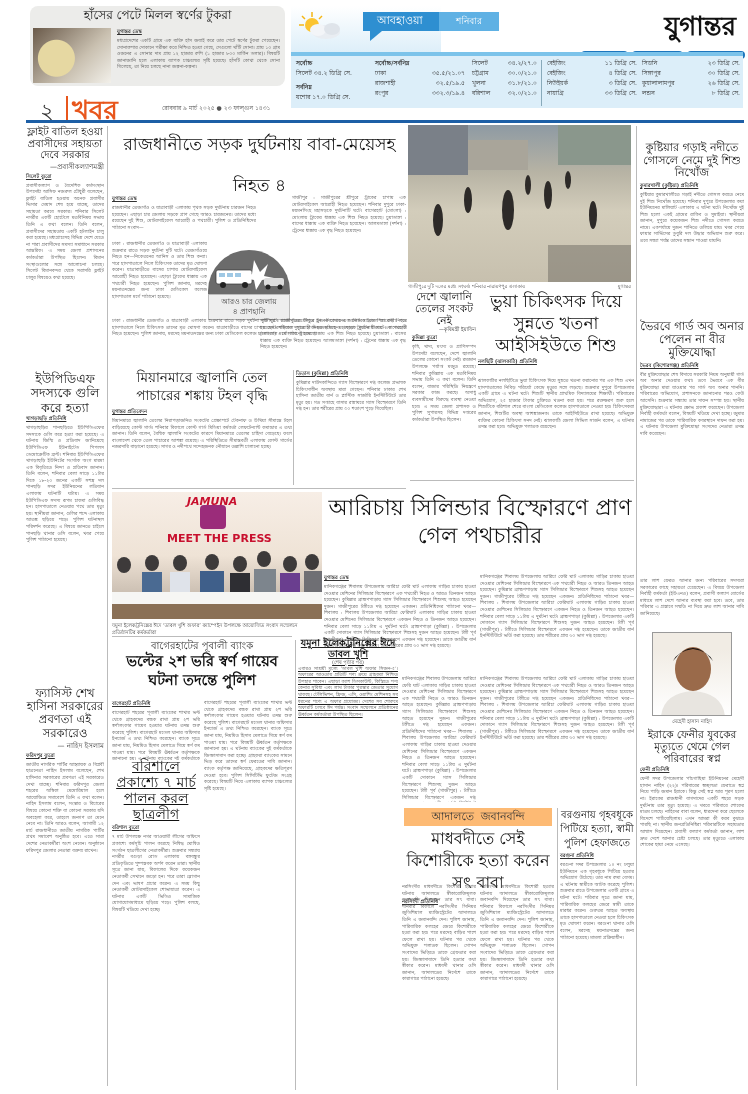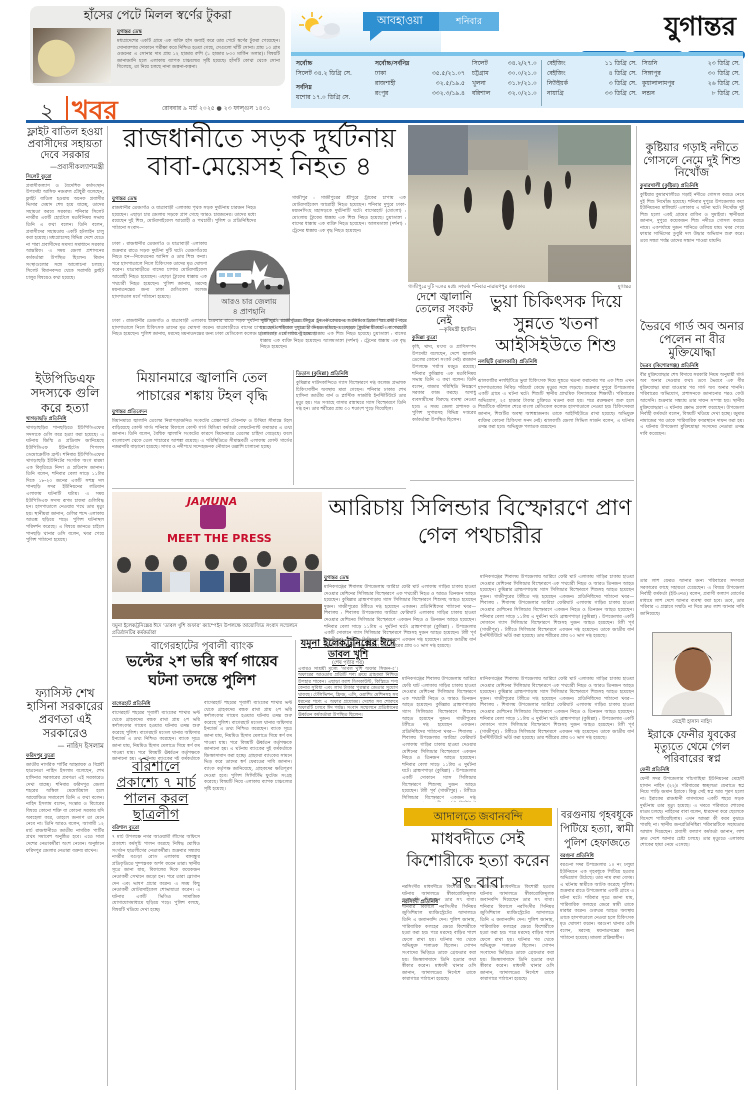--- a/index.html
+++ b/index.html
@@ -9,21 +9,21 @@
 .byline{font-size:5px;color:#333;text-decoration:underline;font-weight:bold;margin-bottom:2px;display:block;font-family:"DejaVu Sans",sans-serif}
 .hd{font-family:"DejaVu Sans",sans-serif;color:#111;text-align:center;line-height:1.15}
 .vline{position:absolute;width:1px;background:#bbb}
 .photo{background:linear-gradient(160deg,#8a8f86 0%,#b5b2a8 35%,#d8d4cb 60%,#c9c4b8 100%);overflow:hidden}
 .teaser{background:#ececea;border-radius:8px}
 .weather{background:#dceef9}
 .wtab{background:#2e8fd1;color:#fff;font-size:11px;display:flex;align-items:center;padding-left:14px}
 .wtable{font-size:6px;color:#333;line-height:10px;font-family:"DejaVu Sans",sans-serif}
 .social{background:#1d76bd;color:#fff;font-size:5px;border-radius:6px;padding:1px 6px;display:inline-block;margin-left:4px}
 .quote{font-size:7px;text-align:right;color:#333}
-.banner-grey{background:#eab308;font-size:15px;text-align:right;color:#333;display:flex;align-items:center;justify-content:center;font-family:Liberation Serif, serif}
+.banner-grey{background:#fdba74;font-size:15px;text-align:right;color:#333;display:flex;align-items:center;justify-content:center;font-family:Liberation Mono, monospace}
 </style>
 </head>
 <body>
 
 <div class="abs teaser" style="left:30px;top:6px;width:255px;height:80px;">
   <div class="hd" style="font-size:12px;margin-top:3px;">হাঁসের পেটে মিলল স্বর্ণের টুকরা</div>
   <div class="abs photo" style="left:3px;top:22px;width:78px;height:55px;background:radial-gradient(circle at 30% 55%,#e6d8a2 0 18px,transparent 19px),linear-gradient(135deg,#6a5a4a,#c9c0b0 60%,#f2f0ea);"></div>
   <div class="abs" style="left:87px;top:22px;width:163px;">
     <span class="byline">যুগান্তর ডেস্ক</span>
     <div class="body-text" style="height:46px;">মধ্যপ্রদেশের একটি গ্রামে এক ব্যক্তি হাঁস জবাই করে তার পেটে স্বর্ণের টুকরা পেয়েছেন। সোনারুপার দোকানে পরীক্ষা করে নিশ্চিত হওয়া গেছে, সেগুলো খাঁটি সোনা। প্রায় ১০ গ্রাম ওজনের এ সোনার দাম প্রায় ১২ হাজার রুপি (১ হাজার ৮০০ মার্কিন ডলার)। বিষয়টি জানাজানি হলে এলাকায় ব্যাপক চাঞ্চল্যের সৃষ্টি হয়েছে। হাঁসটি কোথা থেকে সোনা গিলেছে, তা নিয়ে চলছে নানা জল্পনা-কল্পনা।</div>
@@ -158,21 +158,21 @@
 </div>
 <div class="abs" style="left:26px;top:687px;width:78px;">
   <div class="hd" style="font-size:11.5px;">ফ্যাসিস্ট শেখ হাসিনা সরকারের প্রবণতা এই সরকারেও</div>
   <div class="quote">— নাহিদ ইসলাম</div>
   <span class="byline">ফরিদপুর ব্যুরো</span>
   <div class="body-text" style="height:320px;">জাতীয় নাগরিক পার্টির আহ্বায়ক ও বিপ্লবী ছাত্রনেতা নাহিদ ইসলাম বলেছেন, শেখ হাসিনার সরকারের প্রবণতা এই সরকারেও দেখা যাচ্ছে। শনিবার ফরিদপুর জেলা শহরের অম্বিকা মেমোরিয়াল হলে আয়োজিত সমাবেশে তিনি এ কথা বলেন। নাহিদ ইসলাম বলেন, সংস্কার ও বিচারের বিষয়ে কোনো শক্তি বা কোনো সরকার যদি অবহেলা করে, তাহলে জনগণ তা মেনে নেবে না। তিনি আরও বলেন, আগামী ১২ মার্চ রাজধানীতে জাতীয় নাগরিক পার্টির প্রথম সমাবেশ অনুষ্ঠিত হবে। এতে সারা দেশের নেতাকর্মীরা অংশ নেবেন। অনুষ্ঠানে ফরিদপুর জেলার নেতারা বক্তব্য রাখেন।</div>
 </div>
 <div class="vline" style="left:107px;top:126px;height:960px;"></div>
 
 <div class="abs" style="left:112px;top:124px;width:295px;">
-  <div class="hd" style="font-size:26px;line-height:28px;padding:0 6px;">রাজধানীতে সড়ক দুর্ঘটনায় বাবা-মেয়েসহ নিহত ৪</div>
+  <div class="hd" style="font-size:17px;line-height:41px;padding:0 6px;">রাজধানীতে সড়ক দুর্ঘটনায় বাবা-মেয়েসহ নিহত ৪</div>
 </div>
 <div class="abs" style="left:112px;top:195px;width:144px;">
   <span class="byline">যুগান্তর ডেস্ক</span>
   <div class="body-text" style="height:36px;">রাজধানীর তেজগাঁও ও যাত্রাবাড়ী এলাকায় পৃথক সড়ক দুর্ঘটনায় চারজন নিহত হয়েছেন। এছাড়া চার জেলায় সড়কে প্রাণ গেছে আরও চারজনের। তাদের মধ্যে রয়েছেন দুই শিশু, মোটরসাইকেল আরোহী ও পথচারী। পুলিশ ও প্রতিনিধিদের পাঠানো সংবাদ—</div>
   <div class="body-text" style="height:62px;width:95px;">ঢাকা : রাজধানীর তেজগাঁও ও যাত্রাবাড়ী এলাকায় শুক্রবার রাতে সড়ক দুর্ঘটনা দুটি ঘটে। তেজগাঁওয়ে নিহত হন—নিকেতনের আনিস ও তার শিশু কন্যা। পরে হাসপাতালে নিলে চিকিৎসক তাদের মৃত ঘোষণা করেন। যাত্রাবাড়ীতে বাসের চাপায় মোটরসাইকেল আরোহী নিহত হয়েছেন। এছাড়া ট্রাকের ধাক্কায় এক পথচারী নিহত হয়েছেন। পুলিশ জানায়, মরদেহ ময়নাতদন্তের জন্য ঢাকা মেডিকেল কলেজ হাসপাতাল মর্গে পাঠানো হয়েছে।</div>
 </div>
 <div class="abs" style="left:208px;top:250px;width:82px;height:68px;">
   <div style="width:82px;height:44px;border-radius:42px 42px 0 0;background:#6b6b6b;position:relative;overflow:hidden;">
     <svg width="82" height="44" viewBox="0 0 82 44">
         <rect x="8" y="20" width="36" height="14" rx="2" fill="#fff" stroke="#333" stroke-width="0.7"></rect>

